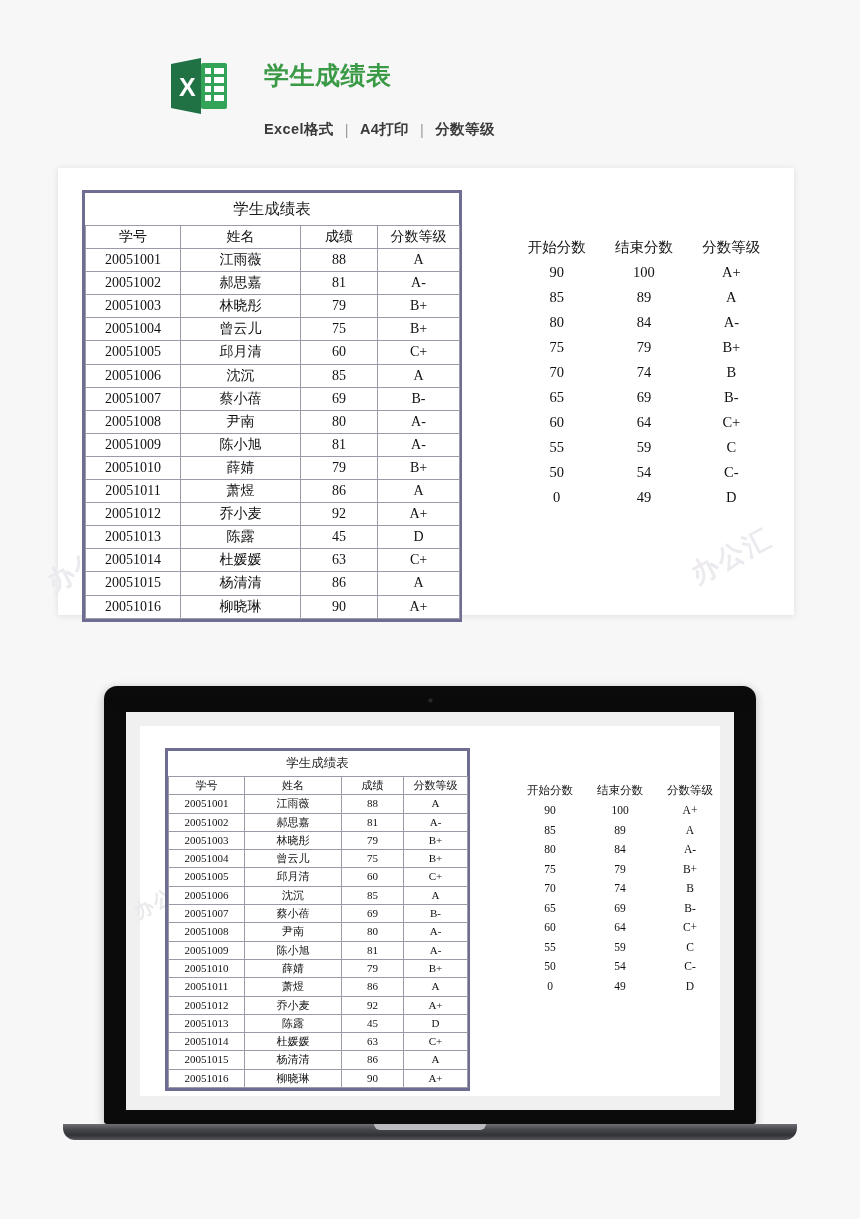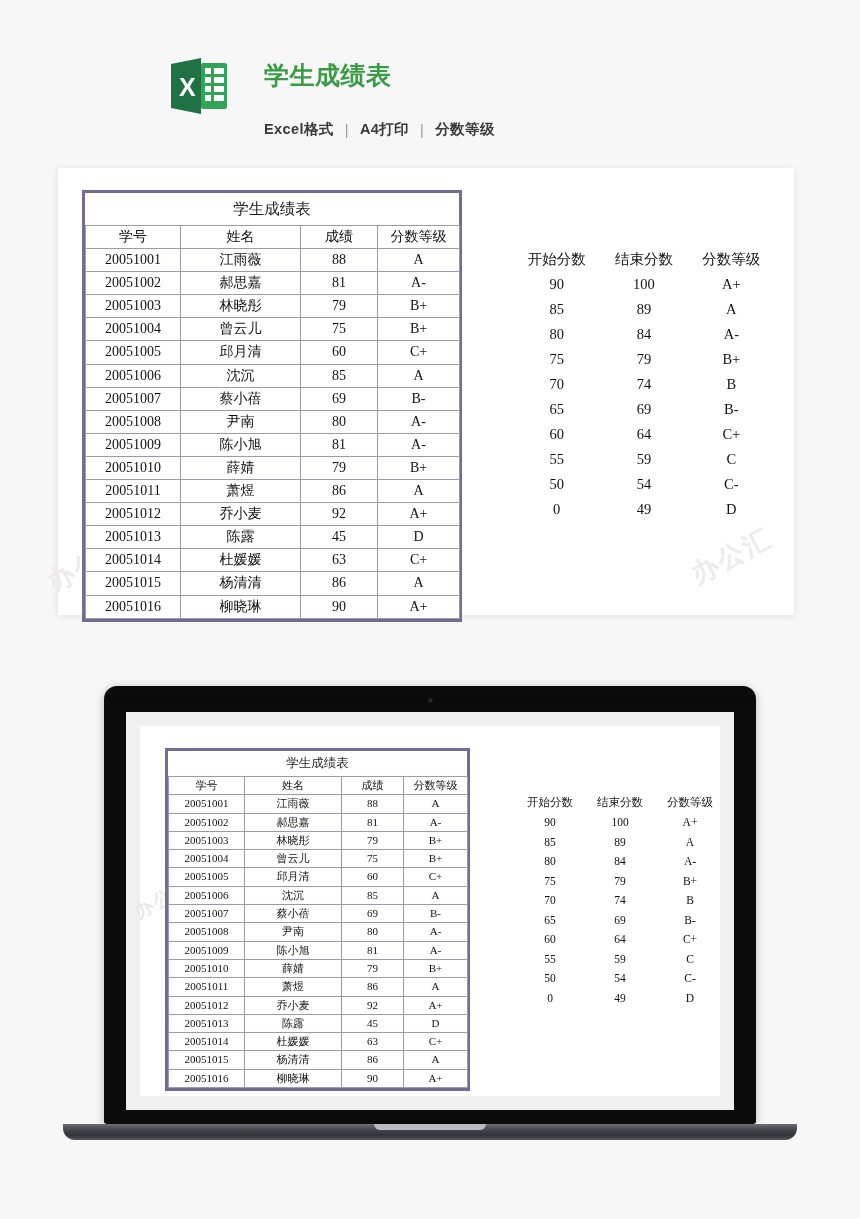--- a/index.html
+++ b/index.html
@@ -59,21 +59,21 @@
   table.grid td, table.grid th {
     border: 1px solid #9a9aa8;
     text-align: center;
     color: #111;
     font-weight: normal;
     font-family: "Liberation Serif", "DejaVu Serif", serif;
     white-space: nowrap;
   }
 
   
-  table.scale { border-collapse: collapse; table-layout: fixed; margin-top: 12px; }
+  table.scale { border-collapse: collapse; table-layout: fixed; }
   table.scale td, table.scale th {
     text-align: center; color: #111; font-weight: normal;
     font-family: "Liberation Serif", "DejaVu Serif", serif; white-space: nowrap;
   }
 
   
   #top-sheet { left: 24px; top: 22px; width: 380px; }
   #top-sheet .sheet-title { font-size: 15.5px; line-height: 32px; height: 32px; }
   #top-sheet table.grid td { height: 22.1px; font-size: 14px; line-height: 22.1px; padding: 0; }
   #top-sheet table.grid .c-id { width: 95px; }

